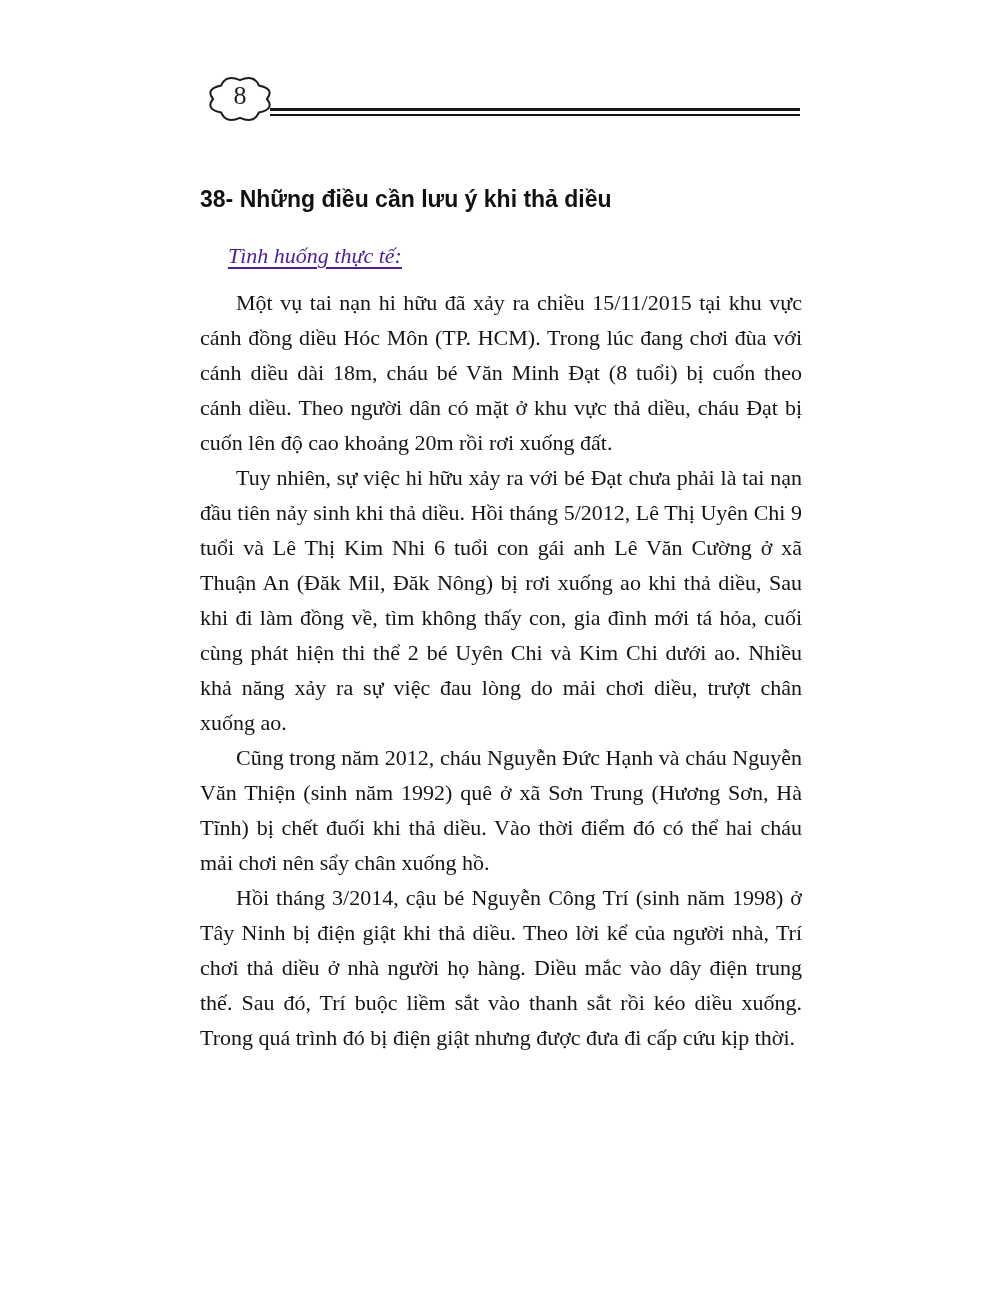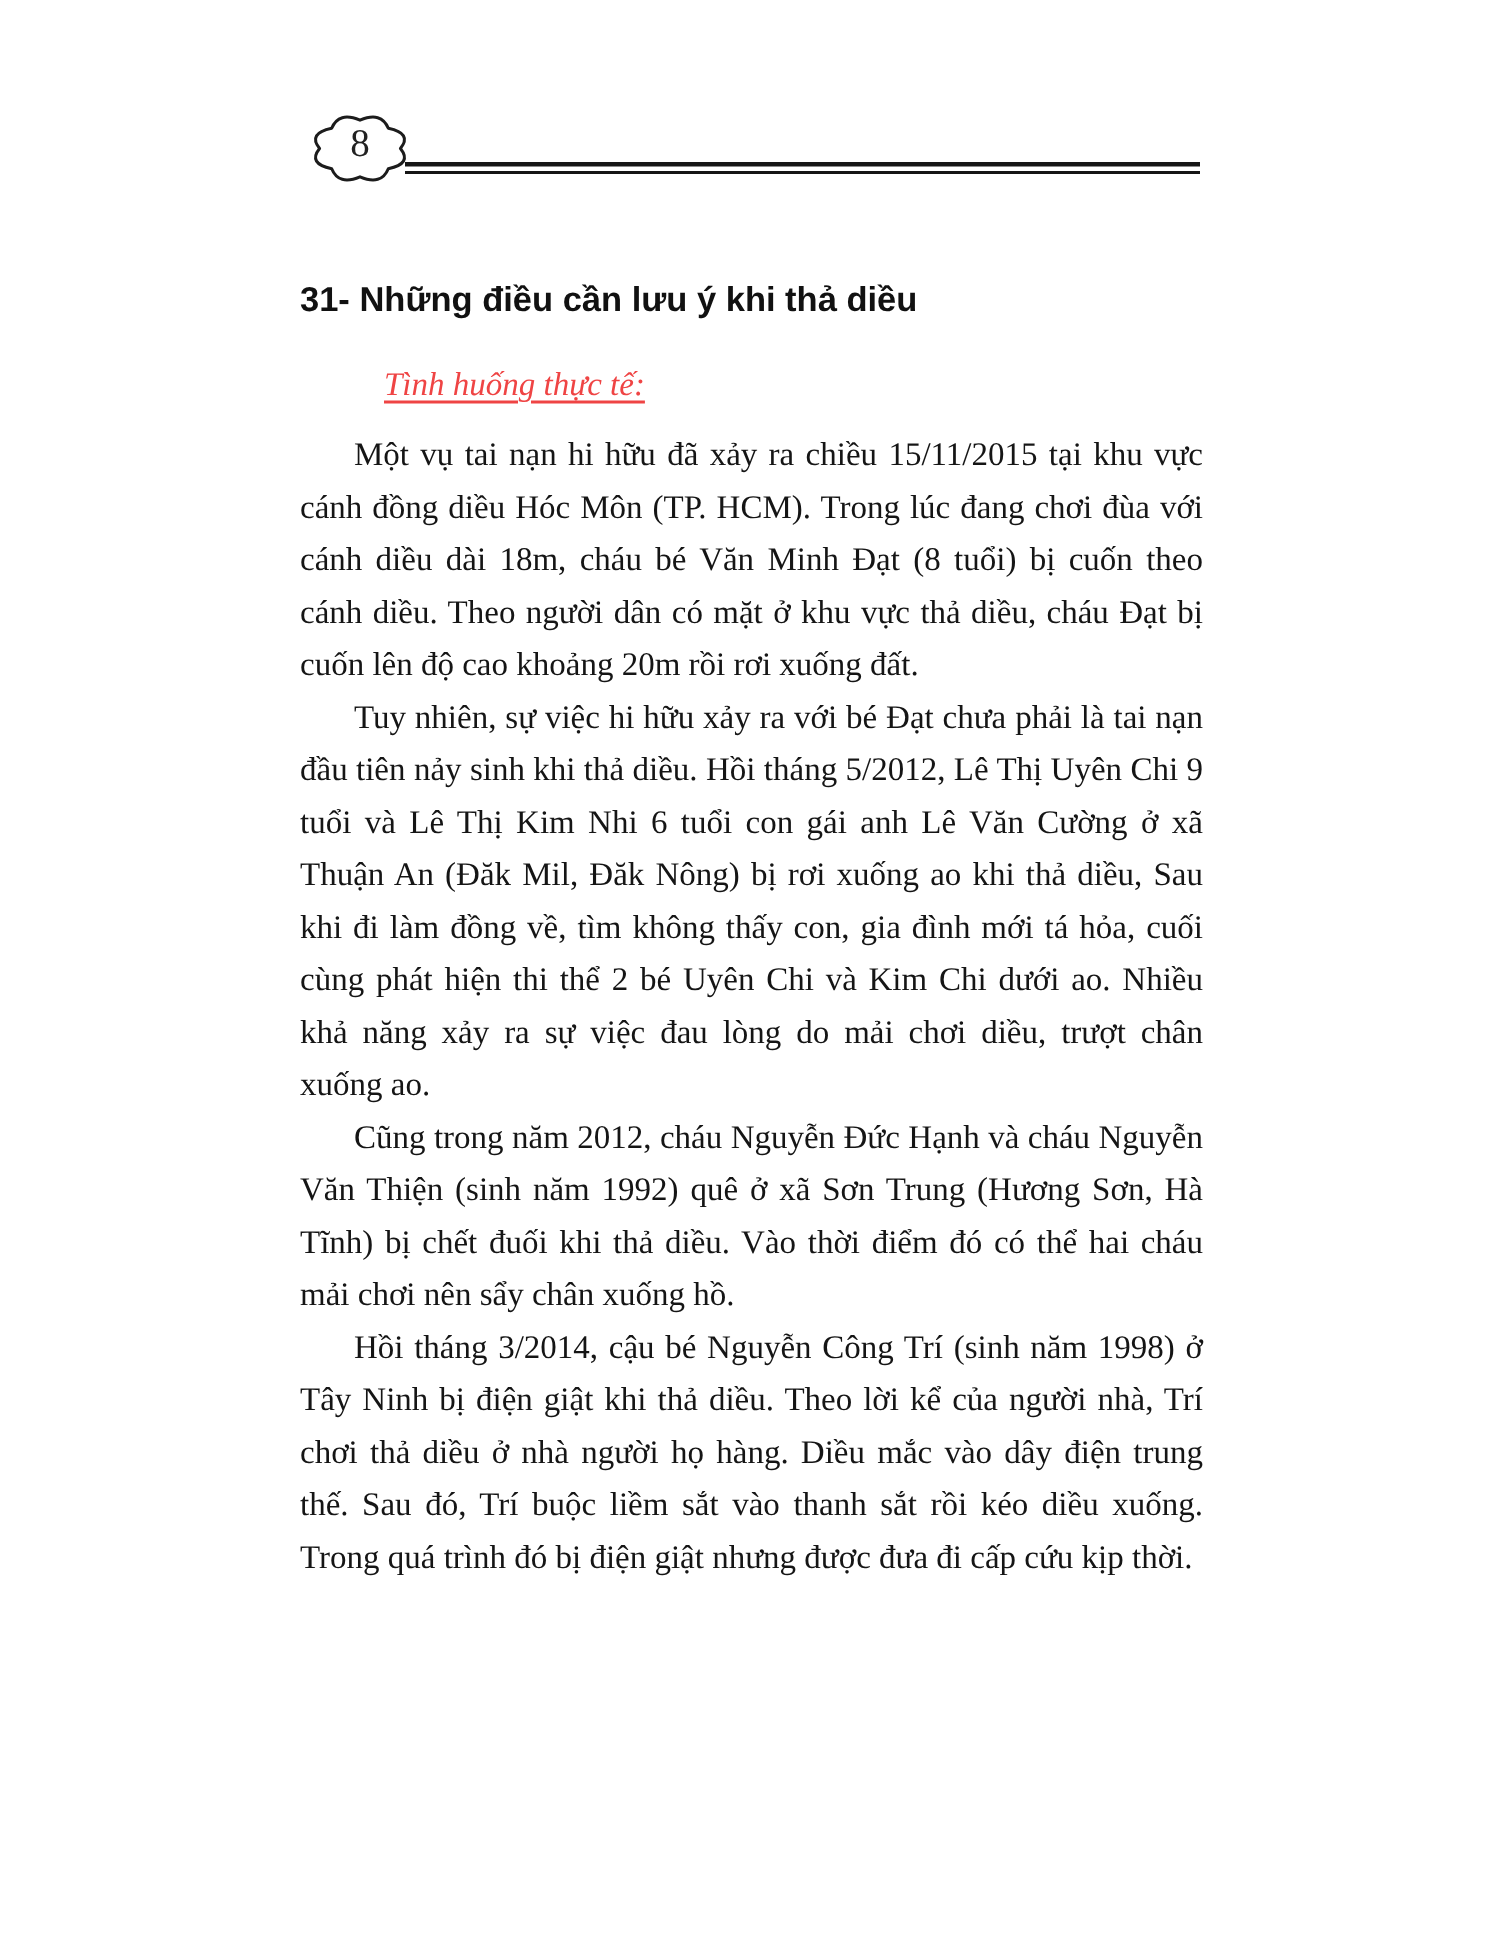--- a/index.html
+++ b/index.html
@@ -86,22 +86,22 @@
     margin: 0 0 27px 0;
     color: #111;
   }
   .subheading {
     font-family: "Liberation Serif", serif;
     font-style: italic;
     font-size: 22px;
     line-height: 30px;
     text-decoration: underline;
     text-underline-offset: 4px;
-    margin: 0 0 14px 56px;
-    color: #ef4444;
+    margin: 0 0 14px 28px;
+    color: #4c1d95;
   }
   .para {
     font-size: 22px;
     line-height: 35px;
     text-align: justify;
     text-indent: 36px;
     margin: 0;
     color: #151515;
   }
 </style>
@@ -127,21 +127,21 @@
     </div>
 
 
     <div class="header-rules">
       <div class="rule rule-thick"></div>
       <div class="rule rule-thin"></div>
     </div>
   </header>
 
   <main class="content">
-    <h1 class="heading">31- Những điều cần lưu ý khi thả diều</h1>
+    <h1 class="heading">38- Những điều cần lưu ý khi thả diều</h1>
 
     <p class="subheading">Tình huống thực tế:</p>
 
     <p class="para">Một vụ tai nạn hi hữu đã xảy ra chiều 15/11/2015 tại khu vực cánh đồng diều Hóc Môn (TP. HCM). Trong lúc đang chơi đùa với cánh diều dài 18m, cháu bé Văn Minh Đạt (8 tuổi) bị cuốn theo cánh diều. Theo người dân có mặt ở khu vực thả diều, cháu Đạt bị cuốn lên độ cao khoảng 20m rồi rơi xuống đất.</p>
     <p class="para">Tuy nhiên, sự việc hi hữu xảy ra với bé Đạt chưa phải là tai nạn đầu tiên nảy sinh khi thả diều. Hồi tháng 5/2012, Lê Thị Uyên Chi 9 tuổi và Lê Thị Kim Nhi 6 tuổi con gái anh Lê Văn Cường ở xã Thuận An (Đăk Mil, Đăk Nông) bị rơi xuống ao khi thả diều, Sau khi đi làm đồng về, tìm không thấy con, gia đình mới tá hỏa, cuối cùng phát hiện thi thể 2 bé Uyên Chi và Kim Chi dưới ao. Nhiều khả năng xảy ra sự việc đau lòng do mải chơi diều, trượt chân xuống ao.</p>
     <p class="para">Cũng trong năm 2012, cháu Nguyễn Đức Hạnh và cháu Nguyễn Văn Thiện (sinh năm 1992) quê ở xã Sơn Trung (Hương Sơn, Hà Tĩnh) bị chết đuối khi thả diều. Vào thời điểm đó có thể hai cháu mải chơi nên sẩy chân xuống hồ.</p>
     <p class="para">Hồi tháng 3/2014, cậu bé Nguyễn Công Trí (sinh năm 1998) ở Tây Ninh bị điện giật khi thả diều. Theo lời kể của người nhà, Trí chơi thả diều ở nhà người họ hàng. Diều mắc vào dây điện trung thế. Sau đó, Trí buộc liềm sắt vào thanh sắt rồi kéo diều xuống. Trong quá trình đó bị điện giật nhưng được đưa đi cấp cứu kịp thời.</p>
   </main>
 
 </div>

